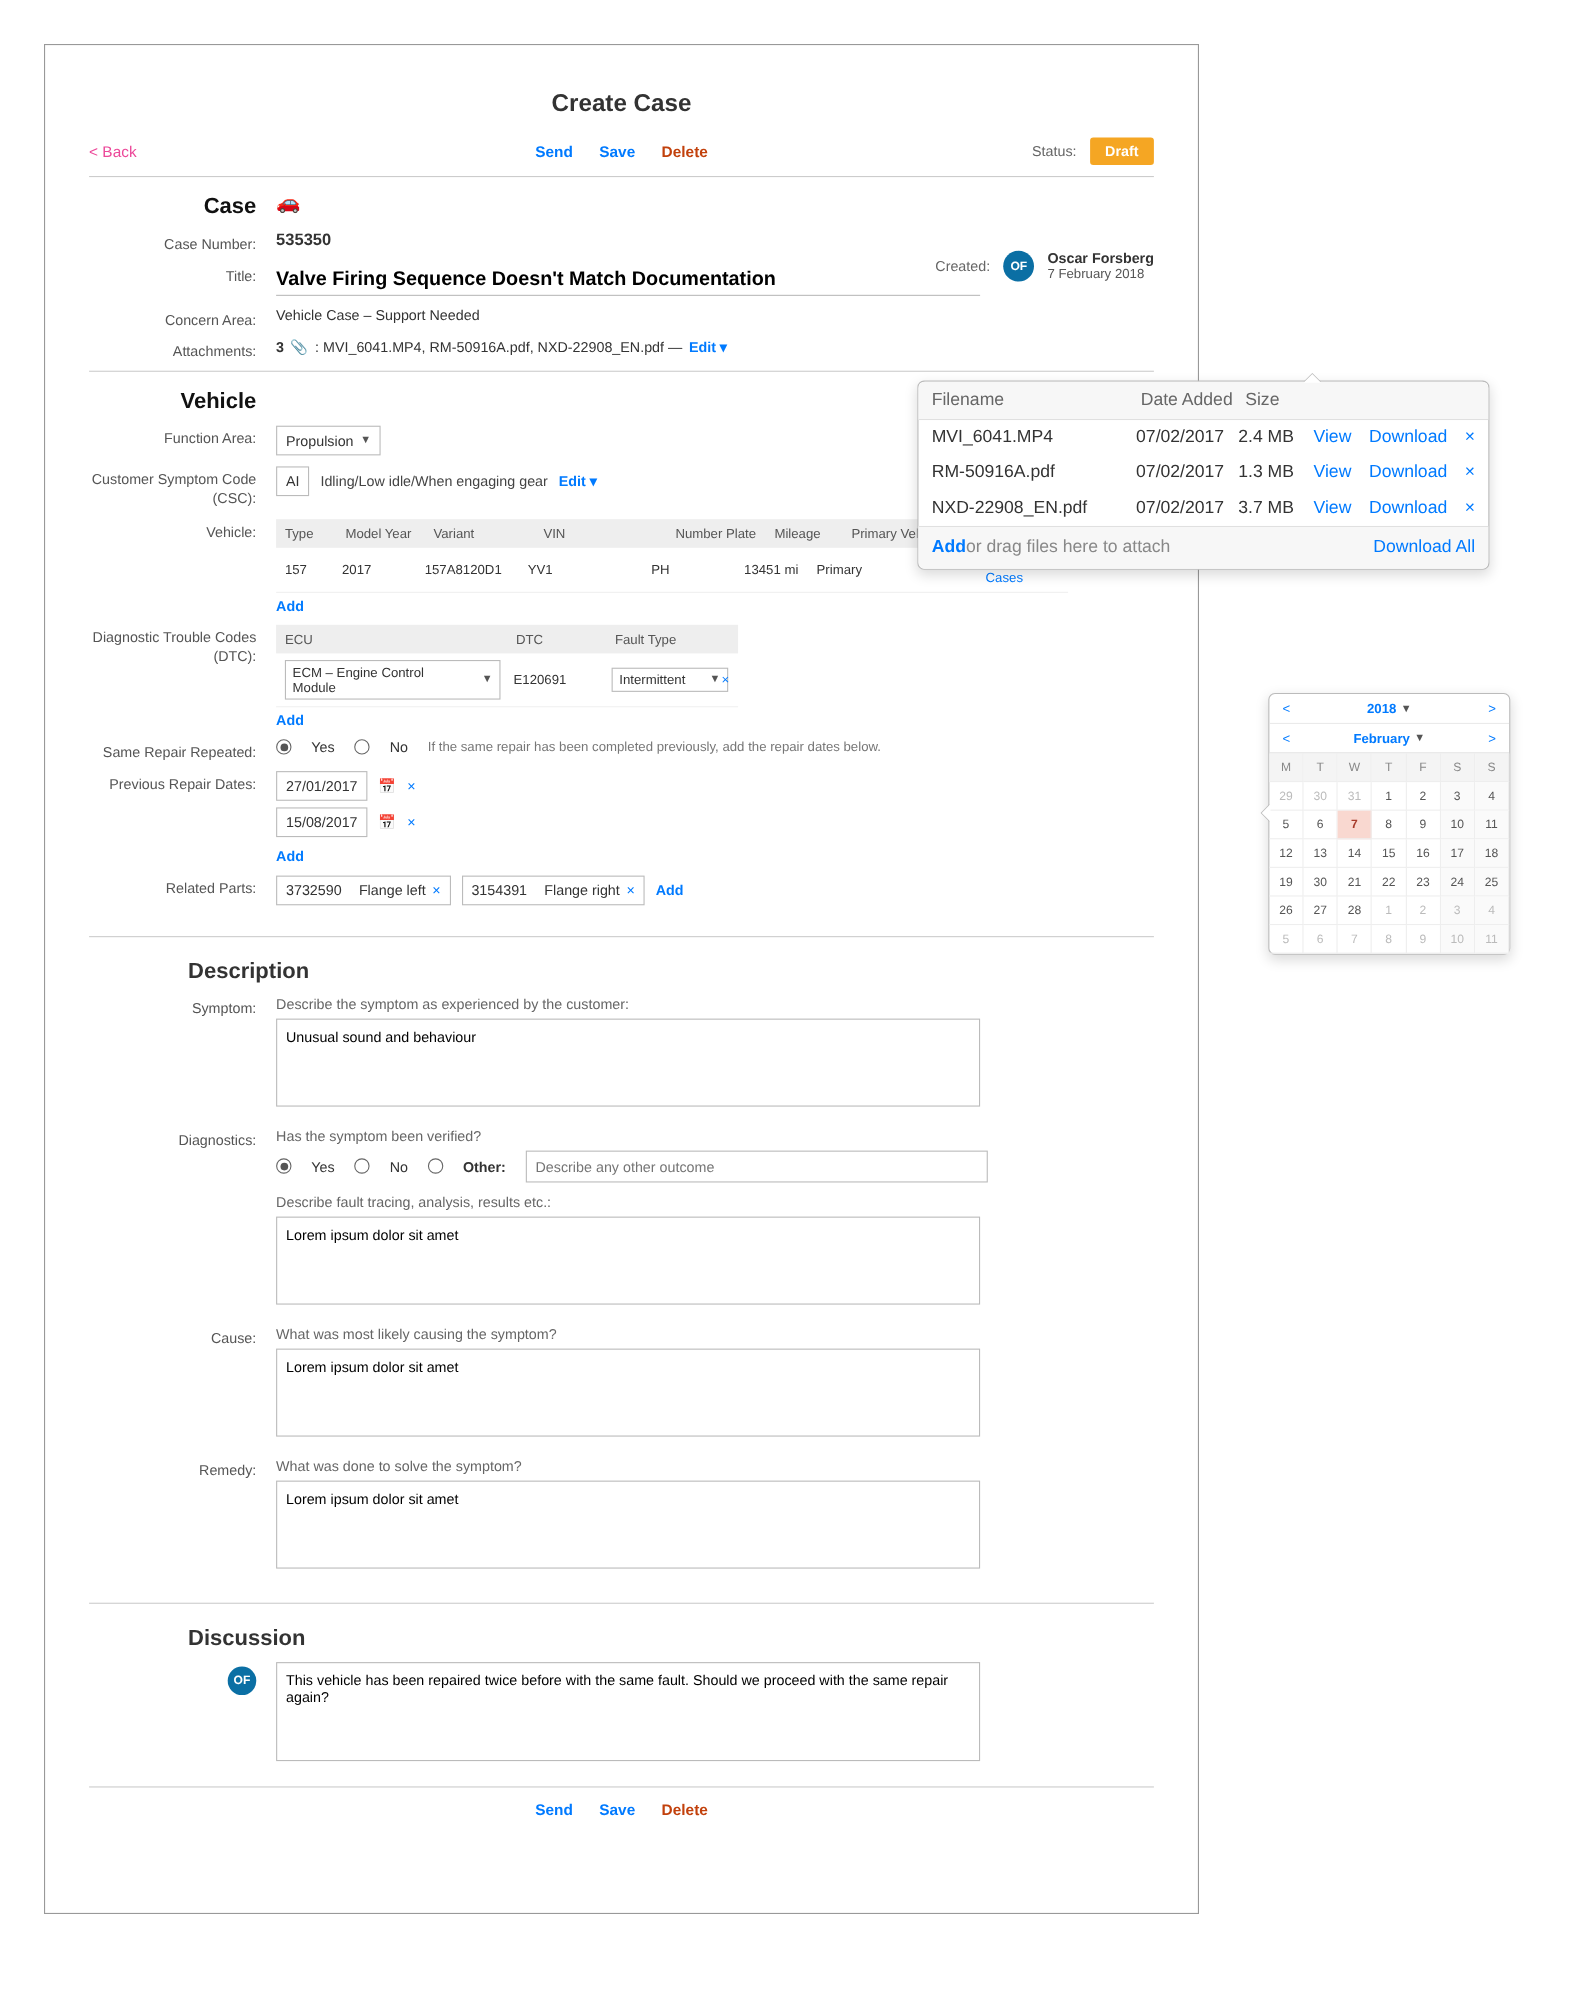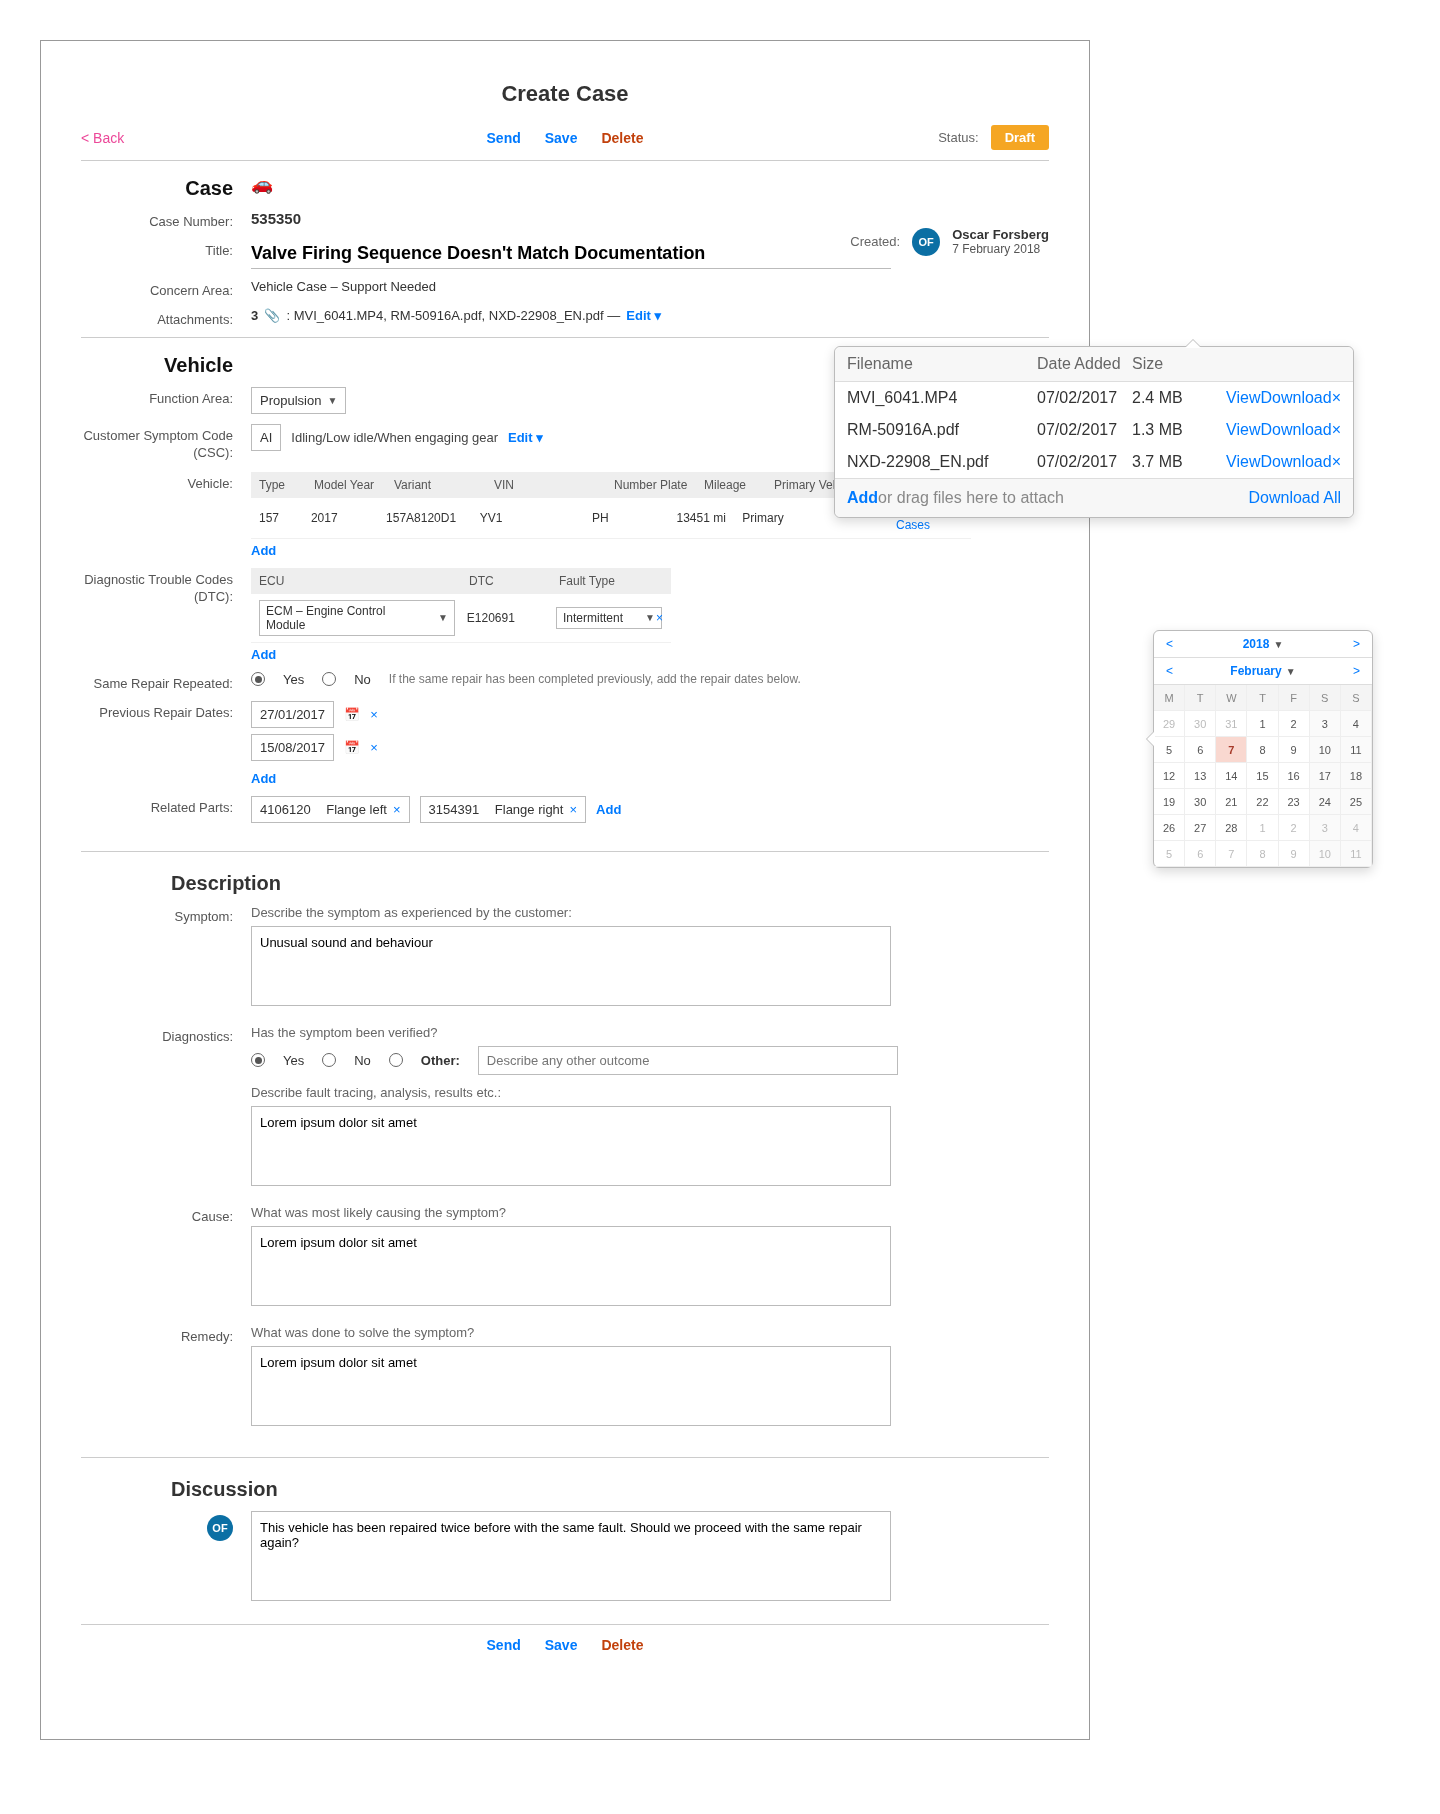--- a/index.html
+++ b/index.html
@@ -140,21 +140,21 @@
     content:""; position:absolute; top:-8px; left:350px;
     border-left:8px solid transparent;border-right:8px solid transparent;border-bottom:8px solid #bbb;
   }
   .attach-pop::after{
     content:""; position:absolute; top:-7px; left:350px;
     border-left:8px solid transparent;border-right:8px solid transparent;border-bottom:8px solid #fff;
   }
   .ap-head{display:flex;padding:8px 12px;color:#666;border-bottom:1px solid #ddd;background:#f7f7f7; border-radius:6px 6px 0 0;}
   .ap-row{display:flex;padding:7px 12px;align-items:center;}
   .ap-fn{width:190px;} .ap-da{width:95px;} .ap-sz{width:70px;}
-  .ap-act{display:flex;gap:0;flex:1;justify-content:flex-end;}
+  .ap-act{display:flex;gap:16px;flex:1;justify-content:flex-end;}
   .ap-foot{display:flex;padding:10px 12px;border-top:1px solid #ddd;align-items:center; background:#f7f7f7; border-radius:0 0 6px 6px;}
   .ap-foot .drag{color:#888;}
 
   
   .cal-pop{
     position:absolute; left:1113px; top:590px; width:220px;
     border:1px solid #bbb; border-radius:6px; background:#fff;
     box-shadow:0 4px 12px rgba(0,0,0,0.15);
     font-size:12px; padding:0;
   }
@@ -349,21 +349,21 @@
           <span class="close-x">×</span>
         </div>
         <span class="add-link">Add</span>
       </div>
     </div>
 
     <div class="section-row">
       <div class="section-label">Related Parts:</div>
       <div class="section-body chip-row">
         <span class="part-chip">
-          <span>4106120</span>&nbsp;
+          <span>3732590</span>&nbsp;
           <span>Flange left</span>
           <span class="close-x">×</span>
         </span>
         <span class="part-chip">
           <span>3154391</span>&nbsp;
           <span>Flange right</span>
           <span class="close-x">×</span>
         </span>
         <span class="add-link" style="margin-top:0;">Add</span>
       </div>

